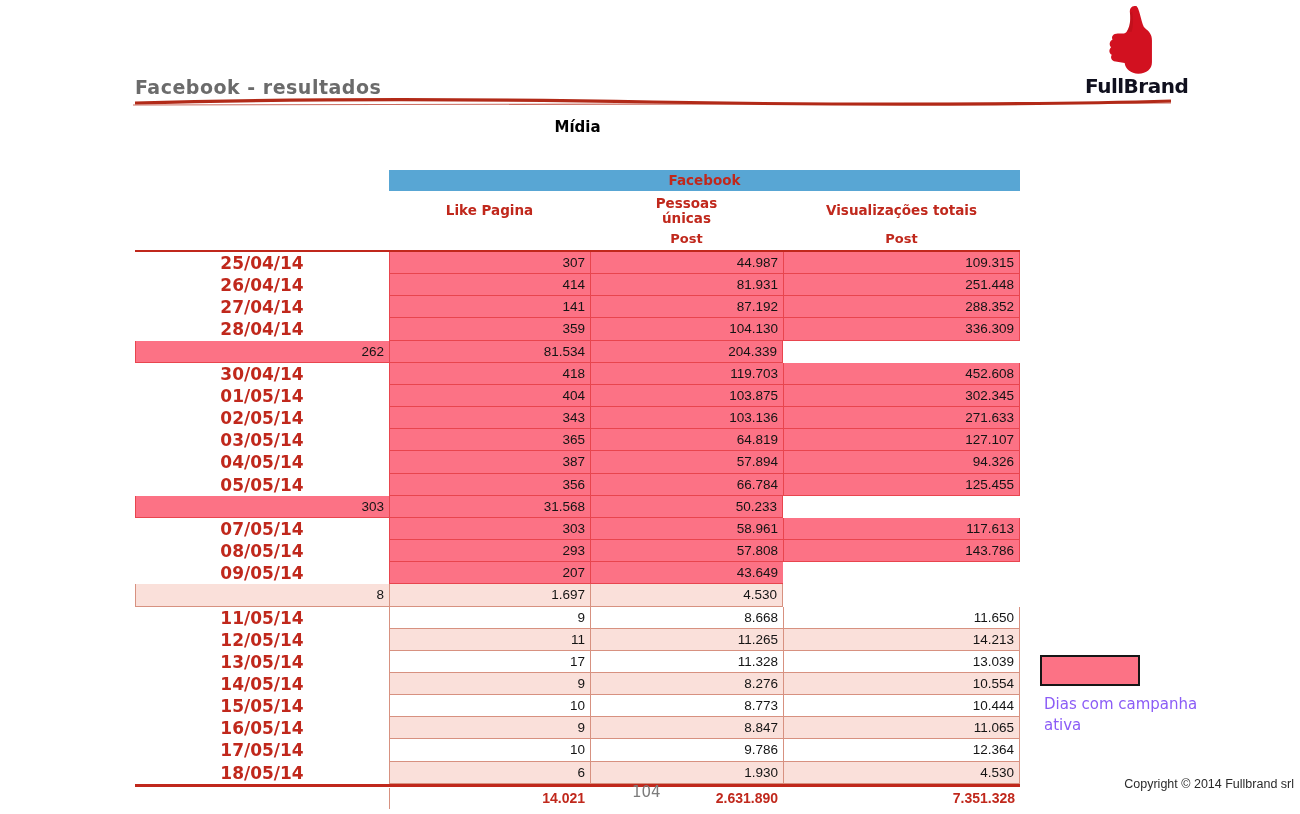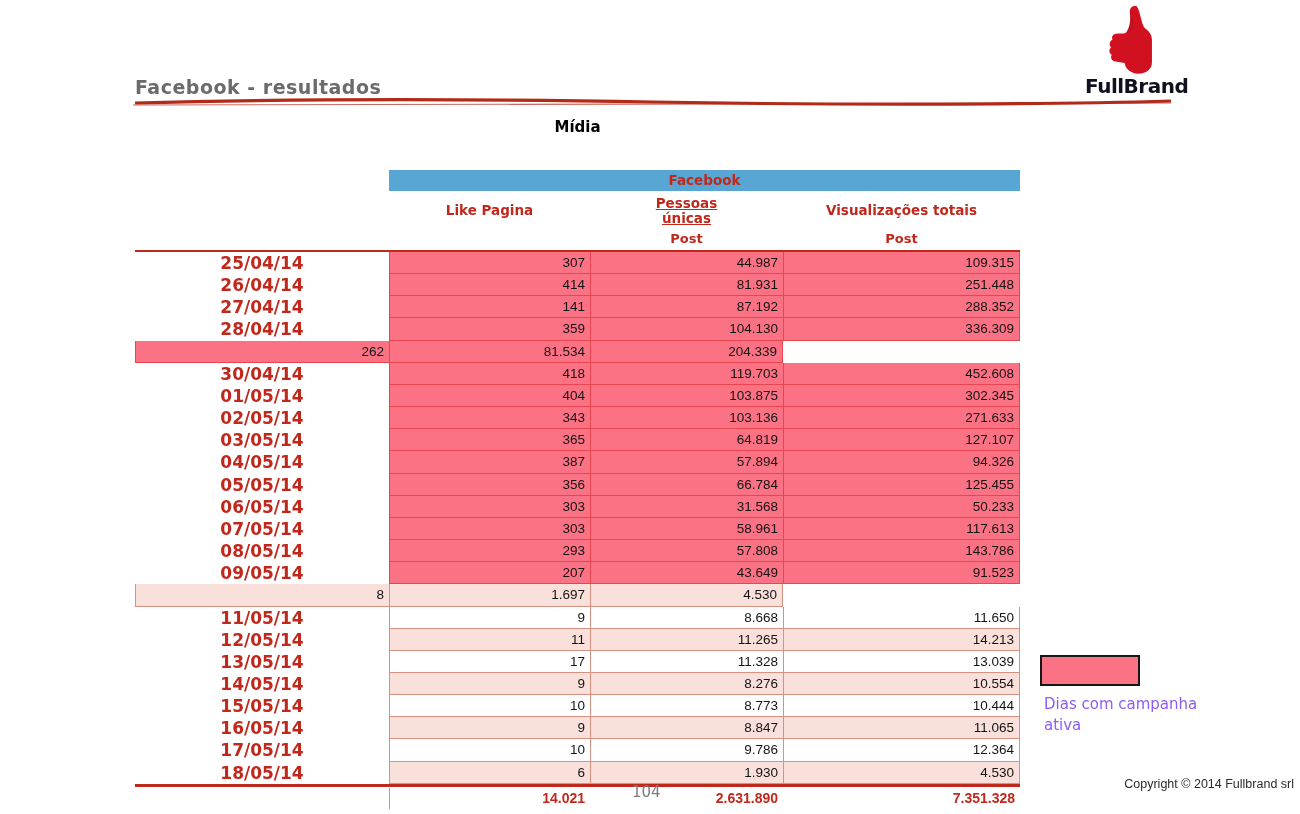--- a/index.html
+++ b/index.html
@@ -20,21 +20,21 @@
   .media-label{position:absolute;left:135px;top:118px;width:885px;text-align:center;
                font-size:15px;font-weight:bold;color:#000;}
   .table{position:absolute;left:135px;top:142px;width:885px;height:645px;margin-top:28px;}
   .bluebar{position:absolute;left:254px;top:0;width:631px;height:21px;
            background:var(--header_blue);text-align:center;line-height:21px;
            font-size:13.5px;font-weight:bold;color:var(--accent_red);}
   .hdr{position:absolute;left:254px;top:21px;width:631px;height:39px;display:grid;
        grid-template-columns:201px 193px 237px;}
   .hdr .hcell{display:flex;align-items:center;justify-content:center;text-align:center;
        font-size:13.5px;font-weight:bold;color:var(--accent_red);line-height:15px;}
-  .hdr .wrap2{max-width:80px;text-decoration:underline;}
+  .hdr .wrap2{max-width:80px;}
   .postrow{position:absolute;left:254px;top:60px;width:631px;height:20px;display:grid;
        grid-template-columns:201px 193px 237px;}
   .postrow .pcell{text-align:center;font-size:13px;font-weight:bold;color:var(--accent_red);
        line-height:18px;}
   .topline{position:absolute;left:0;top:80px;width:885px;border-top:2px solid var(--accent_red);}
 
   .rows{position:absolute;left:0;top:82px;width:885px;}
   .trow{display:grid;grid-template-columns:254px 201px 193px 237px;height:22.17px;}
   .c-date{text-align:center;font-size:17px;font-weight:bold;color:var(--accent_red);
           line-height:22px;}
@@ -169,42 +169,40 @@
     <div class="c-val">57.894</div>
     <div class="c-val last">94.326</div>
   </div>
         <div class="trow campaign">
     <div class="c-date">05/05/14</div>
     <div class="c-val">356</div>
     <div class="c-val">66.784</div>
     <div class="c-val last">125.455</div>
   </div>
         <div class="trow campaign">
-    <div class="c-date">06/05/14</div>
     <div class="c-val">303</div>
     <div class="c-val">31.568</div>
     <div class="c-val last">50.233</div>
   </div>
         <div class="trow campaign">
     <div class="c-date">07/05/14</div>
     <div class="c-val">303</div>
     <div class="c-val">58.961</div>
     <div class="c-val last">117.613</div>
   </div>
         <div class="trow campaign">
     <div class="c-date">08/05/14</div>
     <div class="c-val">293</div>
     <div class="c-val">57.808</div>
     <div class="c-val last">143.786</div>
   </div>
         <div class="trow campaign">
     <div class="c-date">09/05/14</div>
     <div class="c-val">207</div>
     <div class="c-val">43.649</div>
-    <div class="c-val last">91.523</div>
   </div>
         <div class="trow light">
     <div class="c-val">8</div>
     <div class="c-val">1.697</div>
     <div class="c-val last">4.530</div>
   </div>
         <div class="trow plain">
     <div class="c-date">11/05/14</div>
     <div class="c-val">9</div>
     <div class="c-val">8.668</div>

